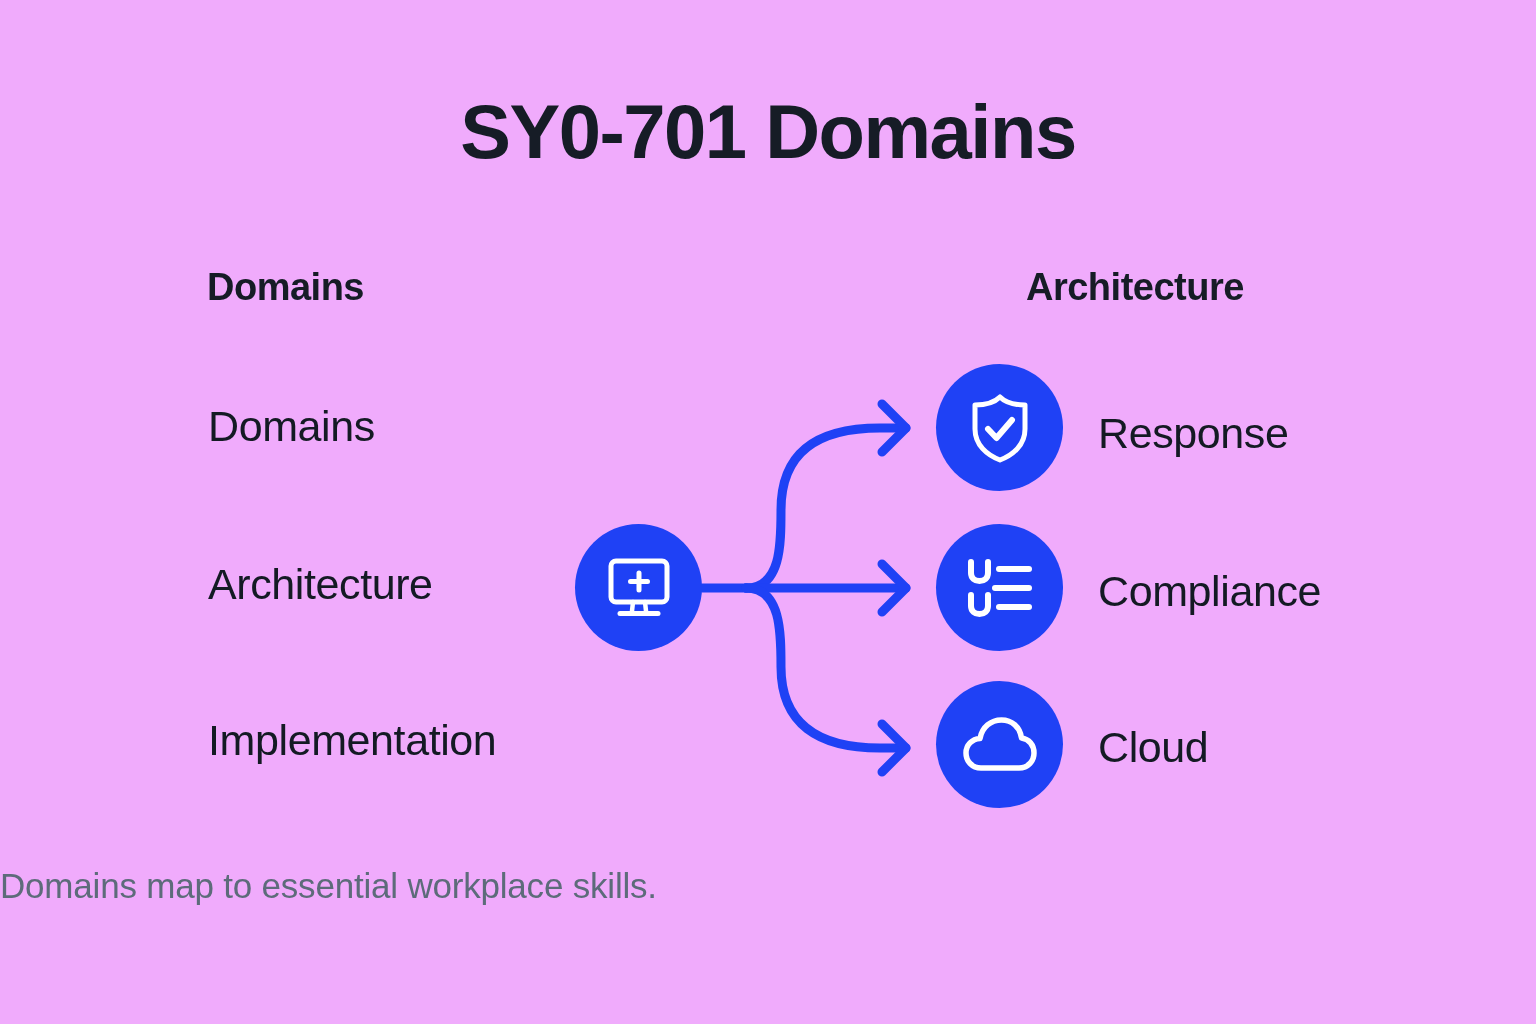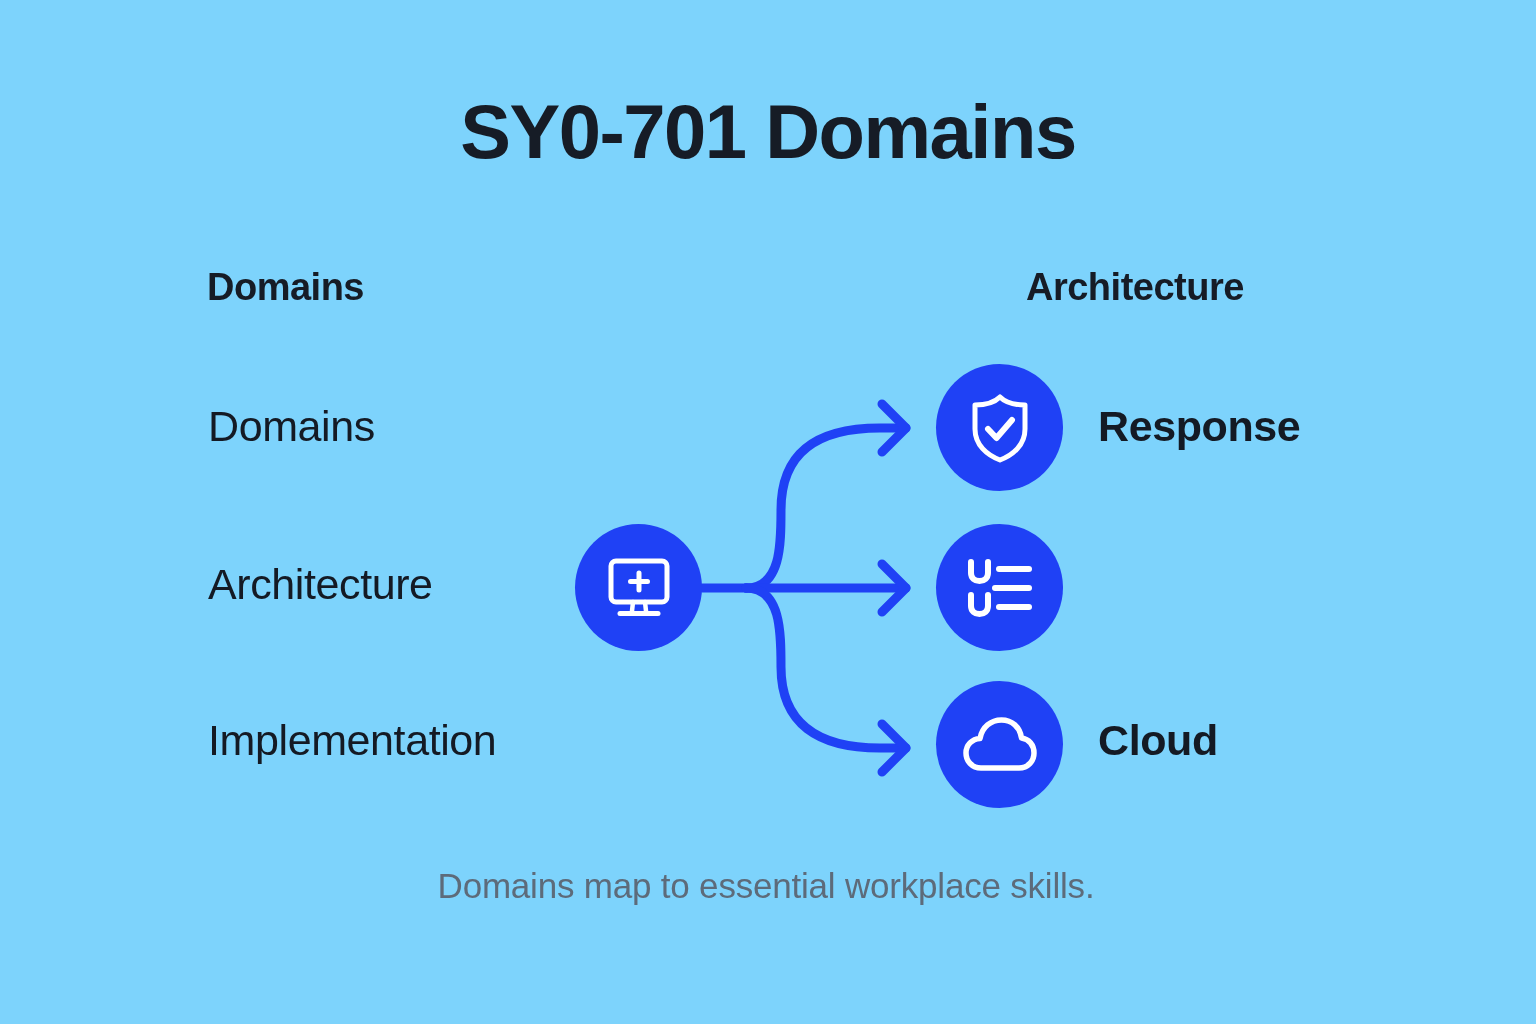--- a/index.html
+++ b/index.html
@@ -11,21 +11,21 @@
     width: 1536px;
     height: 1024px;
     background: #f7f8f9;
     font-family: "Liberation Sans", sans-serif;
     overflow: hidden;
   }
   .canvas {
     position: relative;
     width: 1536px;
     height: 1024px;
-    background: #7dd3fc;
+    background: #f0abfc;
   }
 
   
   .title {
     position: absolute;
     left: 0;
     top: 92px;
     width: 1536px;
     text-align: center;
     font-size: 76px;
@@ -103,37 +103,37 @@
   }
   .app-node.n0 { top: 364px; }
   .app-node.n1 { top: 524px; }
   .app-node.n2 { top: 681px; }
   .app-node svg { display: block; }
 
   .app-label {
     position: absolute;
     left: 1098px;
     font-size: 43px;
-    font-weight: 700;
+    font-weight: 400;
     color: #141a24;
     letter-spacing: -0.4px;
     white-space: nowrap;
     line-height: 1;
+    margin-top: 7px;
   }
   .app-label.n0 { top: 405px; }
   .app-label.n1 { top: 563px; }
   .app-label.n2 { top: 719px; }
 
   
   .caption {
     position: absolute;
     left: 0;
     top: 868px;
     width: 1532px;
-    text-align: center;
     font-size: 35px;
     font-weight: 400;
     color: #5d6b7a;
     letter-spacing: -0.2px;
     white-space: nowrap;
     line-height: 1;
   }
 </style>
 </head>
 <body>
@@ -211,17 +211,18 @@
                  C 4 28, 10 22, 18 21.5
                  C 20 10, 29 3, 39.5 3
                  C 50 3, 58 10, 59.5 21
                  C 67 22, 72 28, 72 36
                  C 72 44, 66 51, 57 51 Z" stroke="#ffffff" stroke-width="5.5" stroke-linejoin="round" stroke-linecap="round"></path>
       </svg>
     </span>
   </div>
 
   <div class="app-label n0">Response</div>
+  <div class="app-label n1">Compliance</div>
   <div class="app-label n2">Cloud</div>
 
   <div class="caption">Domains map to essential workplace skills.</div>
 
 </div>
 
 </body></html>

